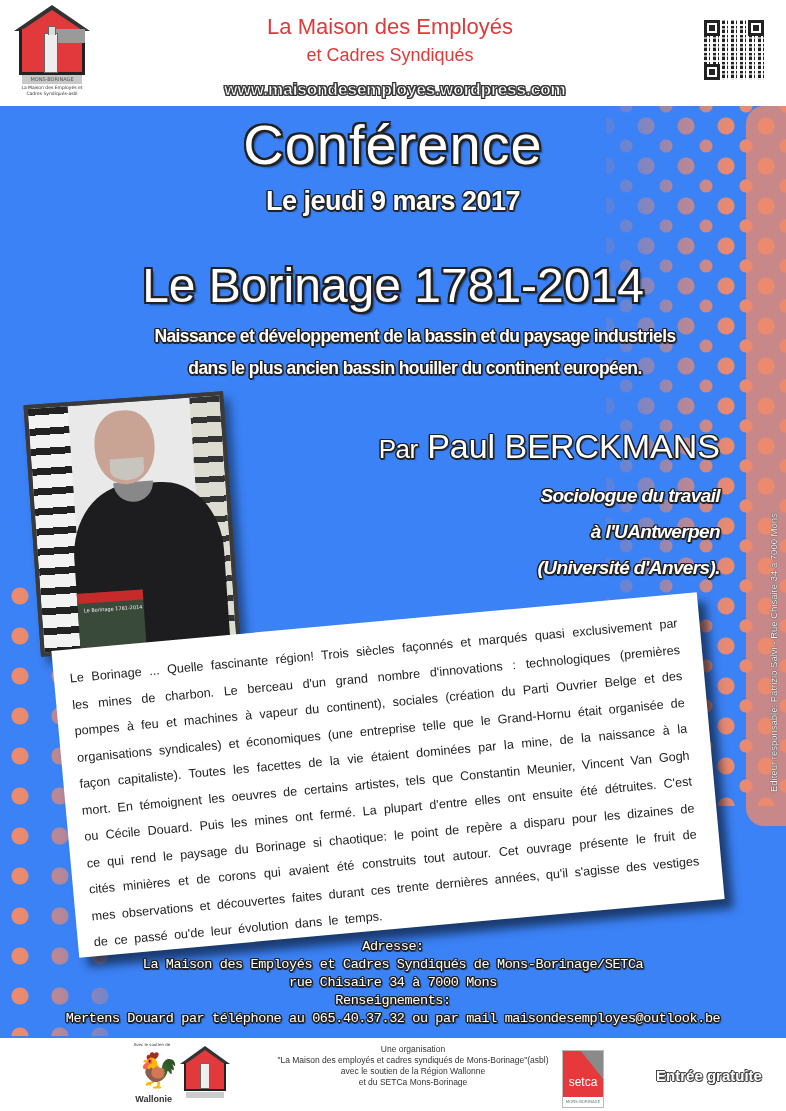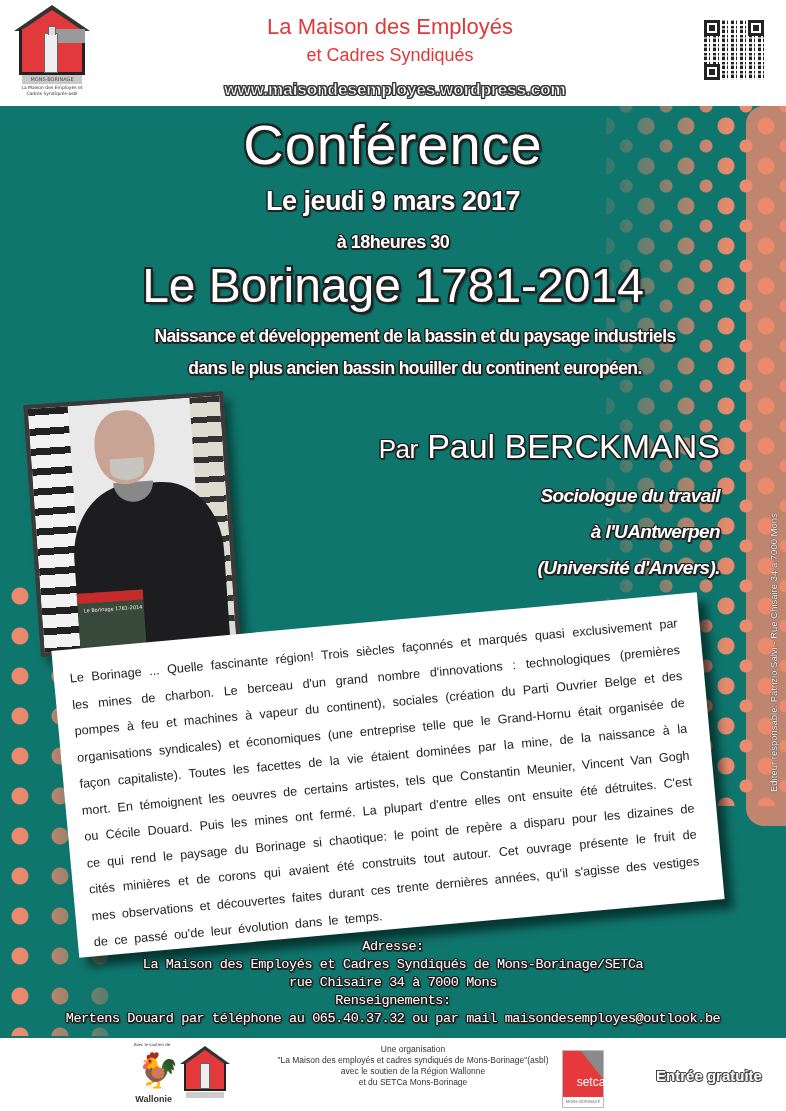--- a/index.html
+++ b/index.html
@@ -26,21 +26,21 @@
     -webkit-text-stroke: 0.6px #333; text-shadow: 1px 1px 0 #333, -1px -1px 0 #333, 1px -1px 0 #333, -1px 1px 0 #333; }
   .qr { position: absolute; left: 704px; top: 20px; width: 60px; height: 60px; background:
     repeating-linear-gradient(90deg, #222 0 3px, #fff 3px 5px, #222 5px 6px, #fff 6px 9px),
     #fff; }
   .qr .fp { position: absolute; width: 16px; height: 16px; border: 3px solid #222; background: #fff; }
   .qr .fp::after { content: ""; position: absolute; left: 2px; top: 2px; width: 6px; height: 6px; background: #222; }
   .qr .mask { position: absolute; inset: 0; background:
     repeating-linear-gradient(0deg, rgba(255,255,255,0.9) 0 2px, transparent 2px 5px, rgba(255,255,255,0.6) 5px 7px, transparent 7px 9px); }
 
   
-  .poster { position: absolute; left: 0; top: 106px; width: 786px; height: 932px; background: #0f766e; overflow: hidden; }
+  .poster { position: absolute; left: 0; top: 106px; width: 786px; height: 932px; background: #3b82f6; overflow: hidden; }
   .dots-right { position: absolute; right: 0; top: 0; width: 180px; height: 700px;
     background-image:
       radial-gradient(circle, #ec8a6e 0 8px, transparent 9px),
       radial-gradient(circle, #ec8a6e 0 6px, transparent 7px);
     background-size: 40px 40px, 40px 40px;
     background-position: 20px 0, 0 20px;
     -webkit-mask-image: linear-gradient(90deg, rgba(0,0,0,0.15), #000 70%);
             mask-image: linear-gradient(90deg, rgba(0,0,0,0.15), #000 70%); }
   .blob-right { position: absolute; right: 0; top: 0; width: 40px; height: 720px; background: #ec8a6e; opacity: 0.8;
     border-radius: 18px 0 0 18px; }
@@ -107,21 +107,21 @@
     border-left: 25px solid transparent; border-right: 25px solid transparent; border-bottom: 18px solid #333; }
   .logo-small .roof-inner { position: absolute; left: 4px; top: 4px; width: 0; height: 0;
     border-left: 21px solid transparent; border-right: 21px solid transparent; border-bottom: 15px solid #e23a3c; }
   .logo-small .walls { position: absolute; left: 4px; top: 17px; width: 42px; height: 28px; background: #e23a3c; border: 2px solid #222; border-top: none; }
   .logo-small .tower { position: absolute; left: 14px; top: 0; width: 10px; height: 26px; background: #eee; border: 1px solid #666; }
   .logo-small .band { position: absolute; left: 6px; top: 46px; width: 38px; height: 6px; background: #ccc; }
   .logo-small .sub { position: absolute; left: 6px; top: 53px; width: 38px; height: 8px; font-size: 3px; color: #555; text-align: center; }
   .footer-org { position: absolute; left: 248px; top: 6px; width: 330px; text-align: center; font-family: "Liberation Sans", sans-serif; font-size: 8.5px; line-height: 11px; color: #333; }
   .setca { position: absolute; left: 562px; top: 12px; width: 42px; height: 58px; background: #e5393b; border: 1px solid #bbb; }
   .setca .fold { position: absolute; right: 0; top: 0; width: 0; height: 0; border-top: 28px solid #8a8a8a; border-left: 22px solid transparent; }
-  .setca .word { position: absolute; left: 8px; top: 24px; width: 40px; text-align: center; color: #fff; font-family: "Liberation Sans", sans-serif; font-size: 12px; line-height: 14px; }
+  .setca .word { position: absolute; left: 0; top: 24px; width: 40px; text-align: center; color: #fff; font-family: "Liberation Sans", sans-serif; font-size: 12px; line-height: 14px; }
   .setca .region { position: absolute; left: 0; bottom: 0; width: 40px; height: 10px; background: #fff; color: #777; font-size: 4px; text-align: center; line-height: 10px; }
   .entree { position: absolute; left: 644px; top: 28px; width: 130px; text-align: center; font-family: "Liberation Sans", sans-serif; font-weight: bold; font-size: 15px; line-height: 20px;
     color: #fff; text-shadow: 1px 0 0 #444, -1px 0 0 #444, 0 1px 0 #444, 0 -1px 0 #444, 1px 1px 0 #444, -1px -1px 0 #444; }
 </style>
 </head>
 <body>
 
 <div class="header">
   <div class="logo">
     <div class="roof"></div>
@@ -144,21 +144,20 @@
   </div>
 </div>
 
 <div class="poster">
   <div class="dots-right"></div>
   <div class="blob-right"></div>
   <div class="dots-left"></div>
 
   <div class="conf-title outline">Conférence</div>
   <div class="conf-date outline-thin">Le jeudi 9 mars 2017</div>
-  <div class="conf-time outline-thin">à 18heures 30</div>
   <div class="main-title outline">Le Borinage 1781-2014</div>
   <div class="tagline outline-thin">
     <div>Naissance et développement de la bassin et du paysage industriels</div>
     <div>dans le plus ancien bassin houiller du continent européen.</div>
   </div>
 
   <div class="photo">
     <div class="bg"></div>
     <div class="stripes-l"></div>
     <div class="stripes-r"></div>

